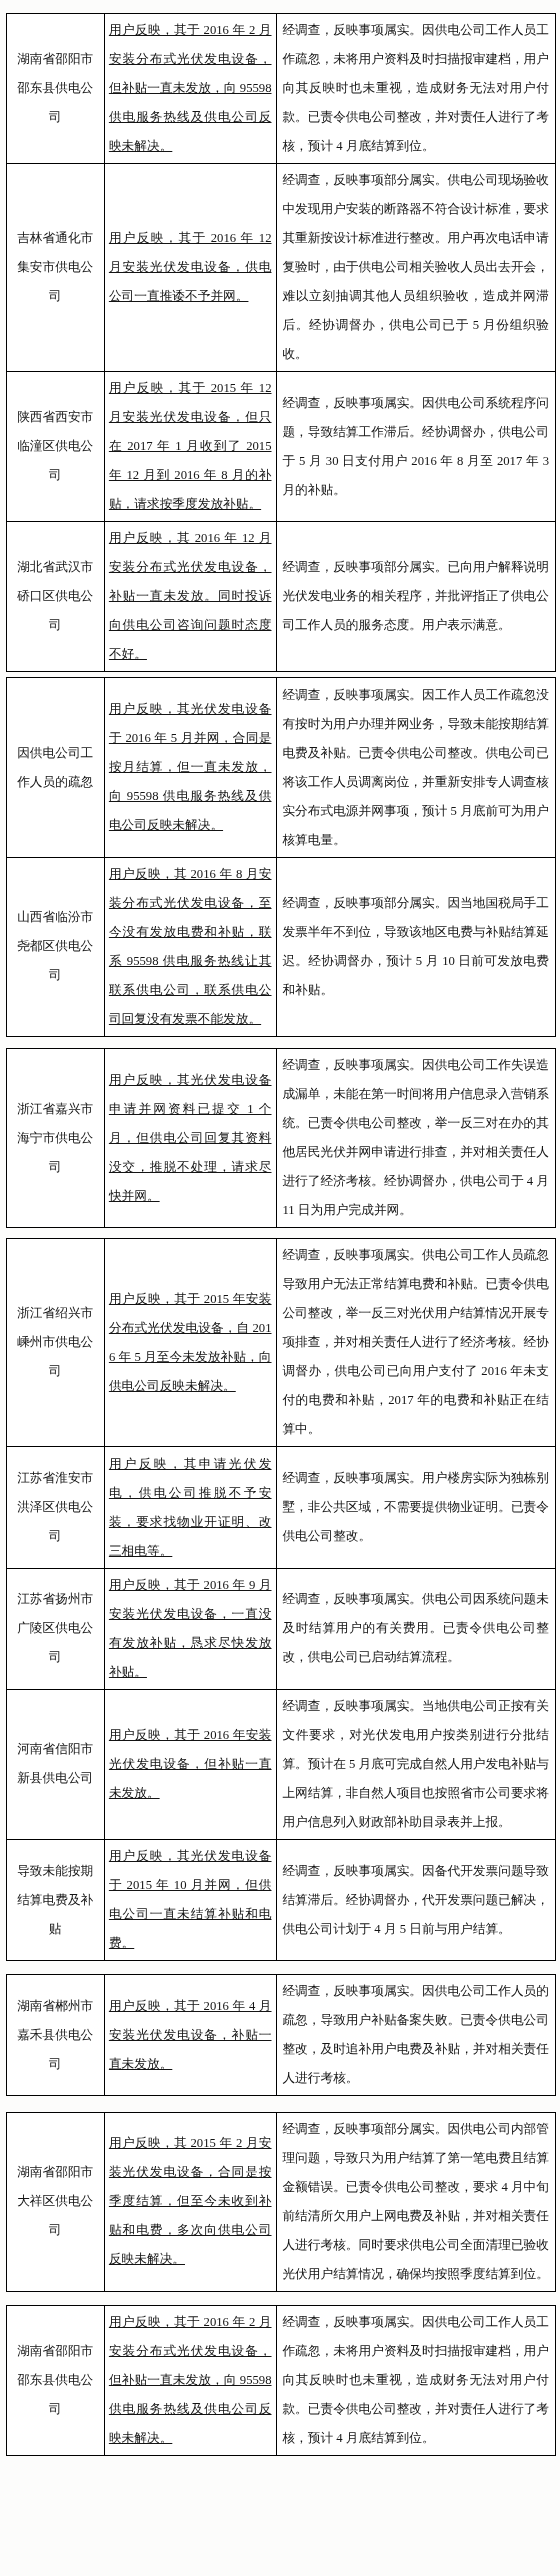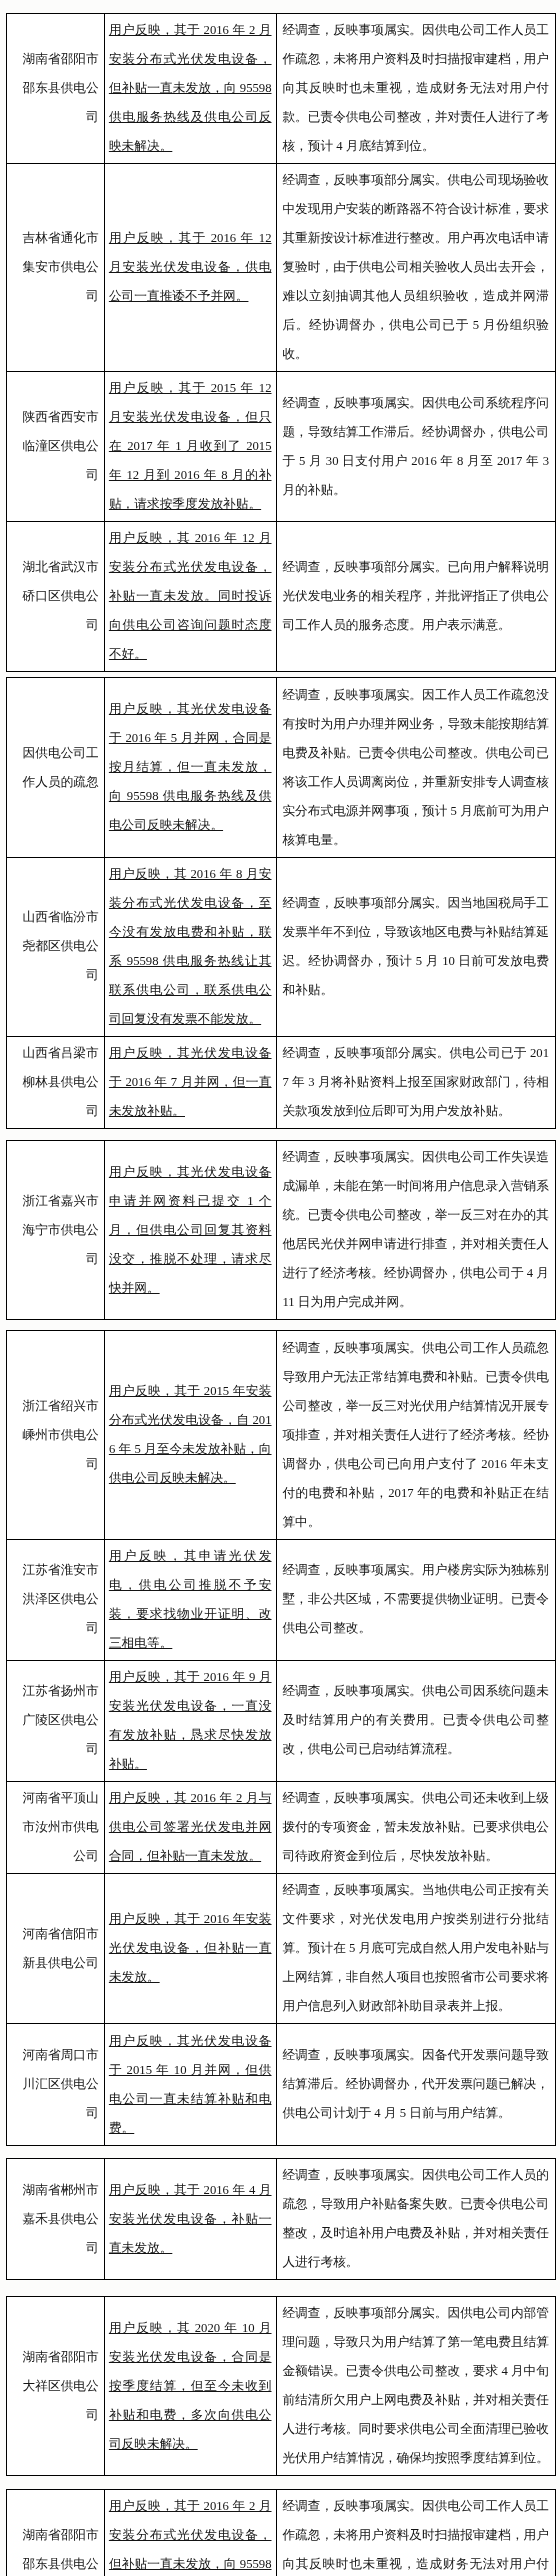--- a/index.html
+++ b/index.html
@@ -32,21 +32,21 @@
   td {
     border: 0.7px solid #000;
     font-size: 12.7px;
     line-height: 29px;
     vertical-align: middle;
     padding: 2.1px 4.2px;
     word-break: break-all;
     overflow-wrap: break-word;
   }
   td.company {
-    text-align: right;
+    text-align: center;
     padding: 2.1px 5px;
   }
   td.complaint {
     text-align: justify;
     text-decoration: underline;
   }
   td.result {
     text-align: justify;
     padding: 2.1px 5.7px;
   }
@@ -94,25 +94,20 @@
         <tr>
           <td class="company">因供电公司工作人员的疏忽</td>
           <td class="complaint">用户反映，其光伏发电设备于 2016 年 5 月并网，合同是按月结算，但一直未发放，向 95598 供电服务热线及供电公司反映未解决。</td>
           <td class="result">经调查，反映事项属实。因工作人员工作疏忽没有按时为用户办理并网业务，导致未能按期结算电费及补贴。已责令供电公司整改。供电公司已将该工作人员调离岗位，并重新安排专人调查核实分布式电源并网事项，预计 5 月底前可为用户核算电量。</td>
         </tr>
         <tr>
           <td class="company">山西省临汾市尧都区供电公司</td>
           <td class="complaint">用户反映，其 2016 年 8 月安装分布式光伏发电设备，至今没有发放电费和补贴，联系 95598 供电服务热线让其联系供电公司，联系供电公司回复没有发票不能发放。</td>
           <td class="result">经调查，反映事项部分属实。因当地国税局手工发票半年不到位，导致该地区电费与补贴结算延迟。经协调督办，预计 5 月 10 日前可发放电费和补贴。</td>
         </tr>
-        <tr>
-          <td class="company">山西省吕梁市柳林县供电公司</td>
-          <td class="complaint">用户反映，其光伏发电设备于 2016 年 7 月并网，但一直未发放补贴。</td>
-          <td class="result">经调查，反映事项部分属实。供电公司已于 2017 年 3 月将补贴资料上报至国家财政部门，待相关款项发放到位后即可为用户发放补贴。</td>
-        </tr>
       </tbody>
     </table>
     <table class="block">
       <colgroup>
         <col style="width: 98px;">
         <col style="width: 172px;">
         <col style="width: 279px;">
       </colgroup>
       <tbody>
         <tr>
@@ -138,31 +133,26 @@
           <td class="company">江苏省淮安市洪泽区供电公司</td>
           <td class="complaint">用户反映，其申请光伏发电，供电公司推脱不予安装，要求找物业开证明、改三相电等。</td>
           <td class="result">经调查，反映事项属实。用户楼房实际为独栋别墅，非公共区域，不需要提供物业证明。已责令供电公司整改。</td>
         </tr>
         <tr>
           <td class="company">江苏省扬州市广陵区供电公司</td>
           <td class="complaint">用户反映，其于 2016 年 9 月安装光伏发电设备，一直没有发放补贴，恳求尽快发放补贴。</td>
           <td class="result">经调查，反映事项属实。供电公司因系统问题未及时结算用户的有关费用。已责令供电公司整改，供电公司已启动结算流程。</td>
         </tr>
         <tr>
-          <td class="company">河南省平顶山市汝州市供电公司</td>
-          <td class="complaint">用户反映，其 2016 年 2 月与供电公司签署光伏发电并网合同，但补贴一直未发放。</td>
-          <td class="result">经调查，反映事项属实。供电公司还未收到上级拨付的专项资金，暂未发放补贴。已要求供电公司待政府资金到位后，尽快发放补贴。</td>
-        </tr>
-        <tr>
           <td class="company">河南省信阳市新县供电公司</td>
           <td class="complaint">用户反映，其于 2016 年安装光伏发电设备，但补贴一直未发放。</td>
           <td class="result">经调查，反映事项属实。当地供电公司正按有关文件要求，对光伏发电用户按类别进行分批结算。预计在 5 月底可完成自然人用户发电补贴与上网结算，非自然人项目也按照省市公司要求将用户信息列入财政部补助目录表并上报。</td>
         </tr>
         <tr>
-          <td class="company">河南省周口市川汇区供电公司</td>
+          <td class="company">导致未能按期结算电费及补贴</td>
           <td class="complaint">用户反映，其光伏发电设备于 2015 年 10 月并网，但供电公司一直未结算补贴和电费。</td>
           <td class="result">经调查，反映事项属实。因备代开发票问题导致结算滞后。经协调督办，代开发票问题已解决，供电公司计划于 4 月 5 日前与用户结算。</td>
         </tr>
       </tbody>
     </table>
     <table class="block">
       <colgroup>
         <col style="width: 98px;">
         <col style="width: 172px;">
         <col style="width: 279px;">
@@ -177,21 +167,21 @@
     </table>
     <table class="block">
       <colgroup>
         <col style="width: 98px;">
         <col style="width: 172px;">
         <col style="width: 279px;">
       </colgroup>
       <tbody>
         <tr>
           <td class="company">湖南省邵阳市大祥区供电公司</td>
-          <td class="complaint">用户反映，其 2020 年 10 月安装光伏发电设备，合同是按季度结算，但至今未收到补贴和电费，多次向供电公司反映未解决。</td>
+          <td class="complaint">用户反映，其 2015 年 2 月安装光伏发电设备，合同是按季度结算，但至今未收到补贴和电费，多次向供电公司反映未解决。</td>
           <td class="result">经调查，反映事项部分属实。因供电公司内部管理问题，导致只为用户结算了第一笔电费且结算金额错误。已责令供电公司整改，要求 4 月中旬前结清所欠用户上网电费及补贴，并对相关责任人进行考核。同时要求供电公司全面清理已验收光伏用户结算情况，确保均按照季度结算到位。</td>
         </tr>
       </tbody>
     </table>
     <table class="block">
       <colgroup>
         <col style="width: 98px;">
         <col style="width: 172px;">
         <col style="width: 279px;">
       </colgroup>

